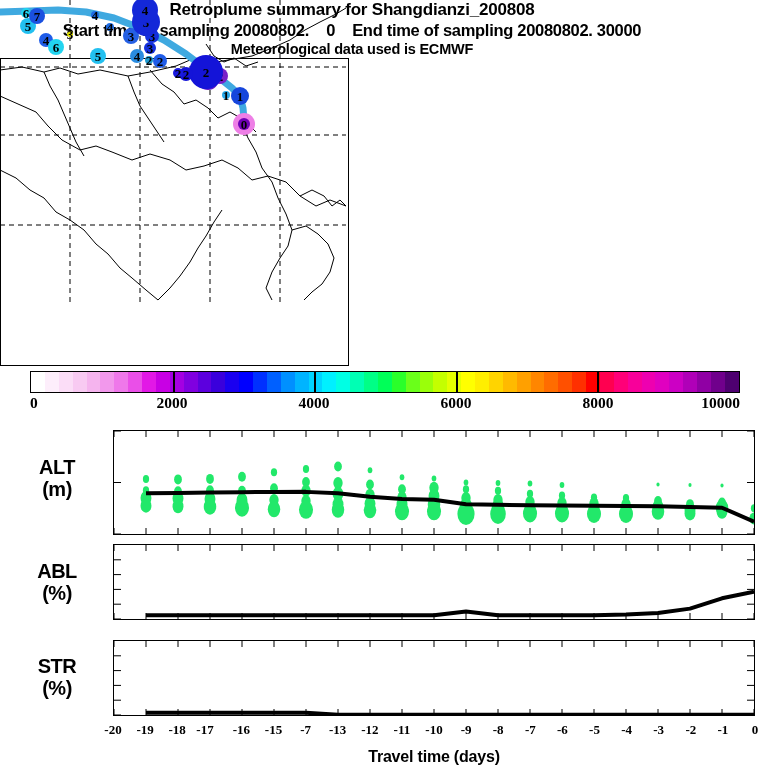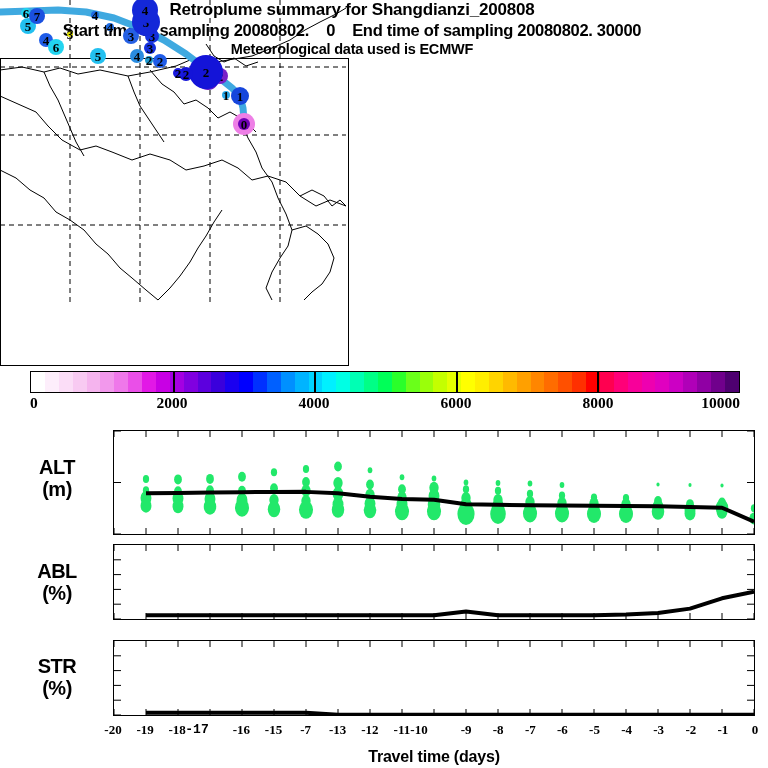--- a/index.html
+++ b/index.html
@@ -512,28 +512,28 @@
       <line x1="0" y1="14.799999999999997" x2="7" y2="14.799999999999997" stroke="#000" stroke-width="1"></line>
       <line x1="640" y1="14.799999999999997" x2="633" y2="14.799999999999997" stroke="#000" stroke-width="1"></line>
       <path d="M32,71.78 L64,71.78 L96,71.78 L128,71.78 L160,71.78 L192,71.78 L224,73.63 L256,73.63 L288,73.63 L320,73.63 L352,73.63 L384,73.63 L416,73.63 L448,73.63 L480,73.63 L512,73.63 L544,73.63 L576,73.778 L608,73.852 L640,73.852" fill="none" stroke="#000000" stroke-width="4" stroke-linejoin="round"></path>
     </svg>
 </div>
 
 <div id="xtick-row">
     <div class="xtick" style="left: 98px; top: 722px; width: 30px;">-20</div>
     <div class="xtick" style="left: 130.1px; top: 722px; width: 30px;">-19</div>
     <div class="xtick" style="left: 162.2px; top: 722px; width: 30px;">-18</div>
-    <div class="xtick" style="left: 182px; top: 722px; width: 30px; font-family: Liberation Mono, monospace;">-17</div>
+    <div class="xtick" style="left: 190px; top: 722px; width: 30px;">-17</div>
     <div class="xtick" style="left: 226.4px; top: 722px; width: 30px;">-16</div>
     <div class="xtick" style="left: 258.5px; top: 722px; width: 30px;">-15</div>
     <div class="xtick" style="left: 290.6px; top: 722px; width: 30px;">-7</div>
     <div class="xtick" style="left: 322.7px; top: 722px; width: 30px;">-13</div>
     <div class="xtick" style="left: 354.8px; top: 722px; width: 30px;">-12</div>
     <div class="xtick" style="left: 386.9px; top: 722px; width: 30px;">-11</div>
-    <div class="xtick" style="left: 404px; top: 722px; width: 30px;">-10</div>
+    <div class="xtick" style="left: 419px; top: 722px; width: 30px;">-10</div>
     <div class="xtick" style="left: 451.1px; top: 722px; width: 30px;">-9</div>
     <div class="xtick" style="left: 483.2px; top: 722px; width: 30px;">-8</div>
     <div class="xtick" style="left: 515.3px; top: 722px; width: 30px;">-7</div>
     <div class="xtick" style="left: 547.4px; top: 722px; width: 30px;">-6</div>
     <div class="xtick" style="left: 579.5px; top: 722px; width: 30px;">-5</div>
     <div class="xtick" style="left: 611.6px; top: 722px; width: 30px;">-4</div>
     <div class="xtick" style="left: 643.7px; top: 722px; width: 30px;">-3</div>
     <div class="xtick" style="left: 675.8px; top: 722px; width: 30px;">-2</div>
     <div class="xtick" style="left: 707.9px; top: 722px; width: 30px;">-1</div>
     <div class="xtick" style="left: 740px; top: 722px; width: 30px;">0</div>

